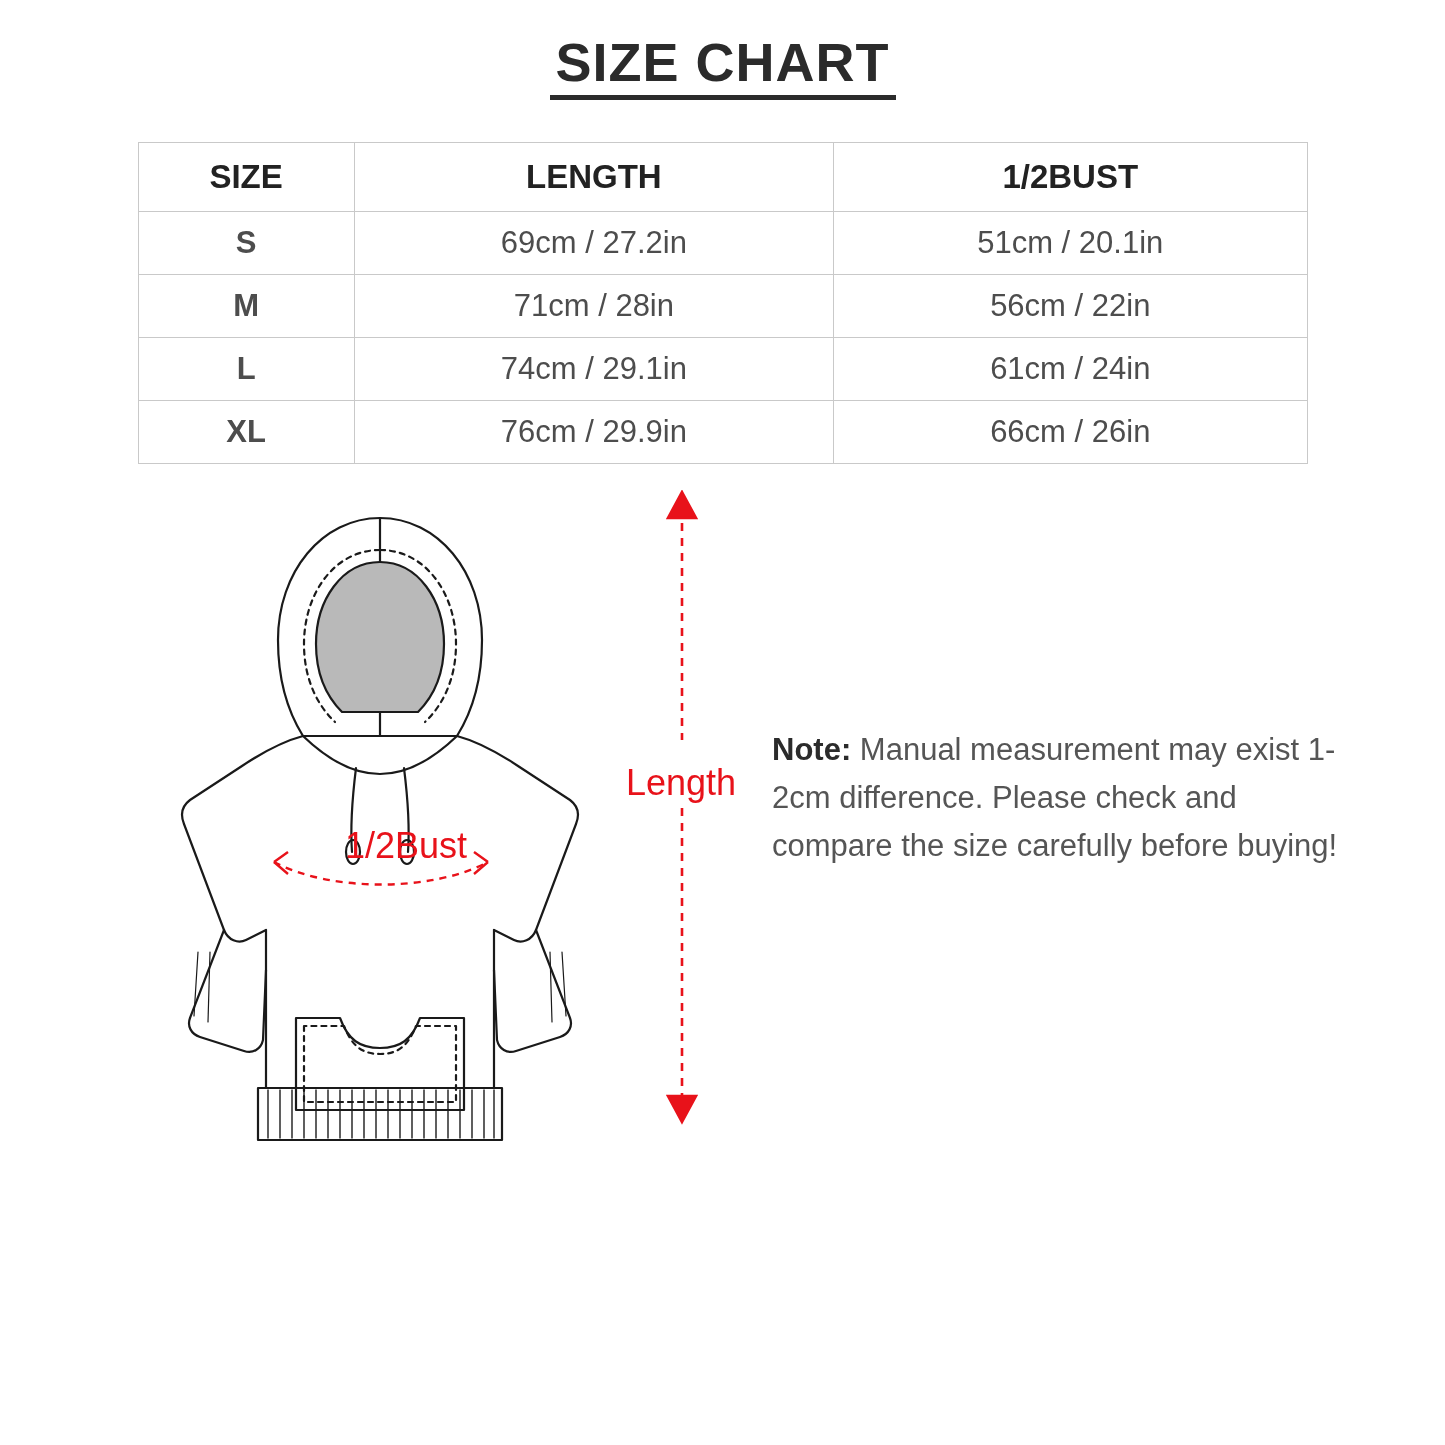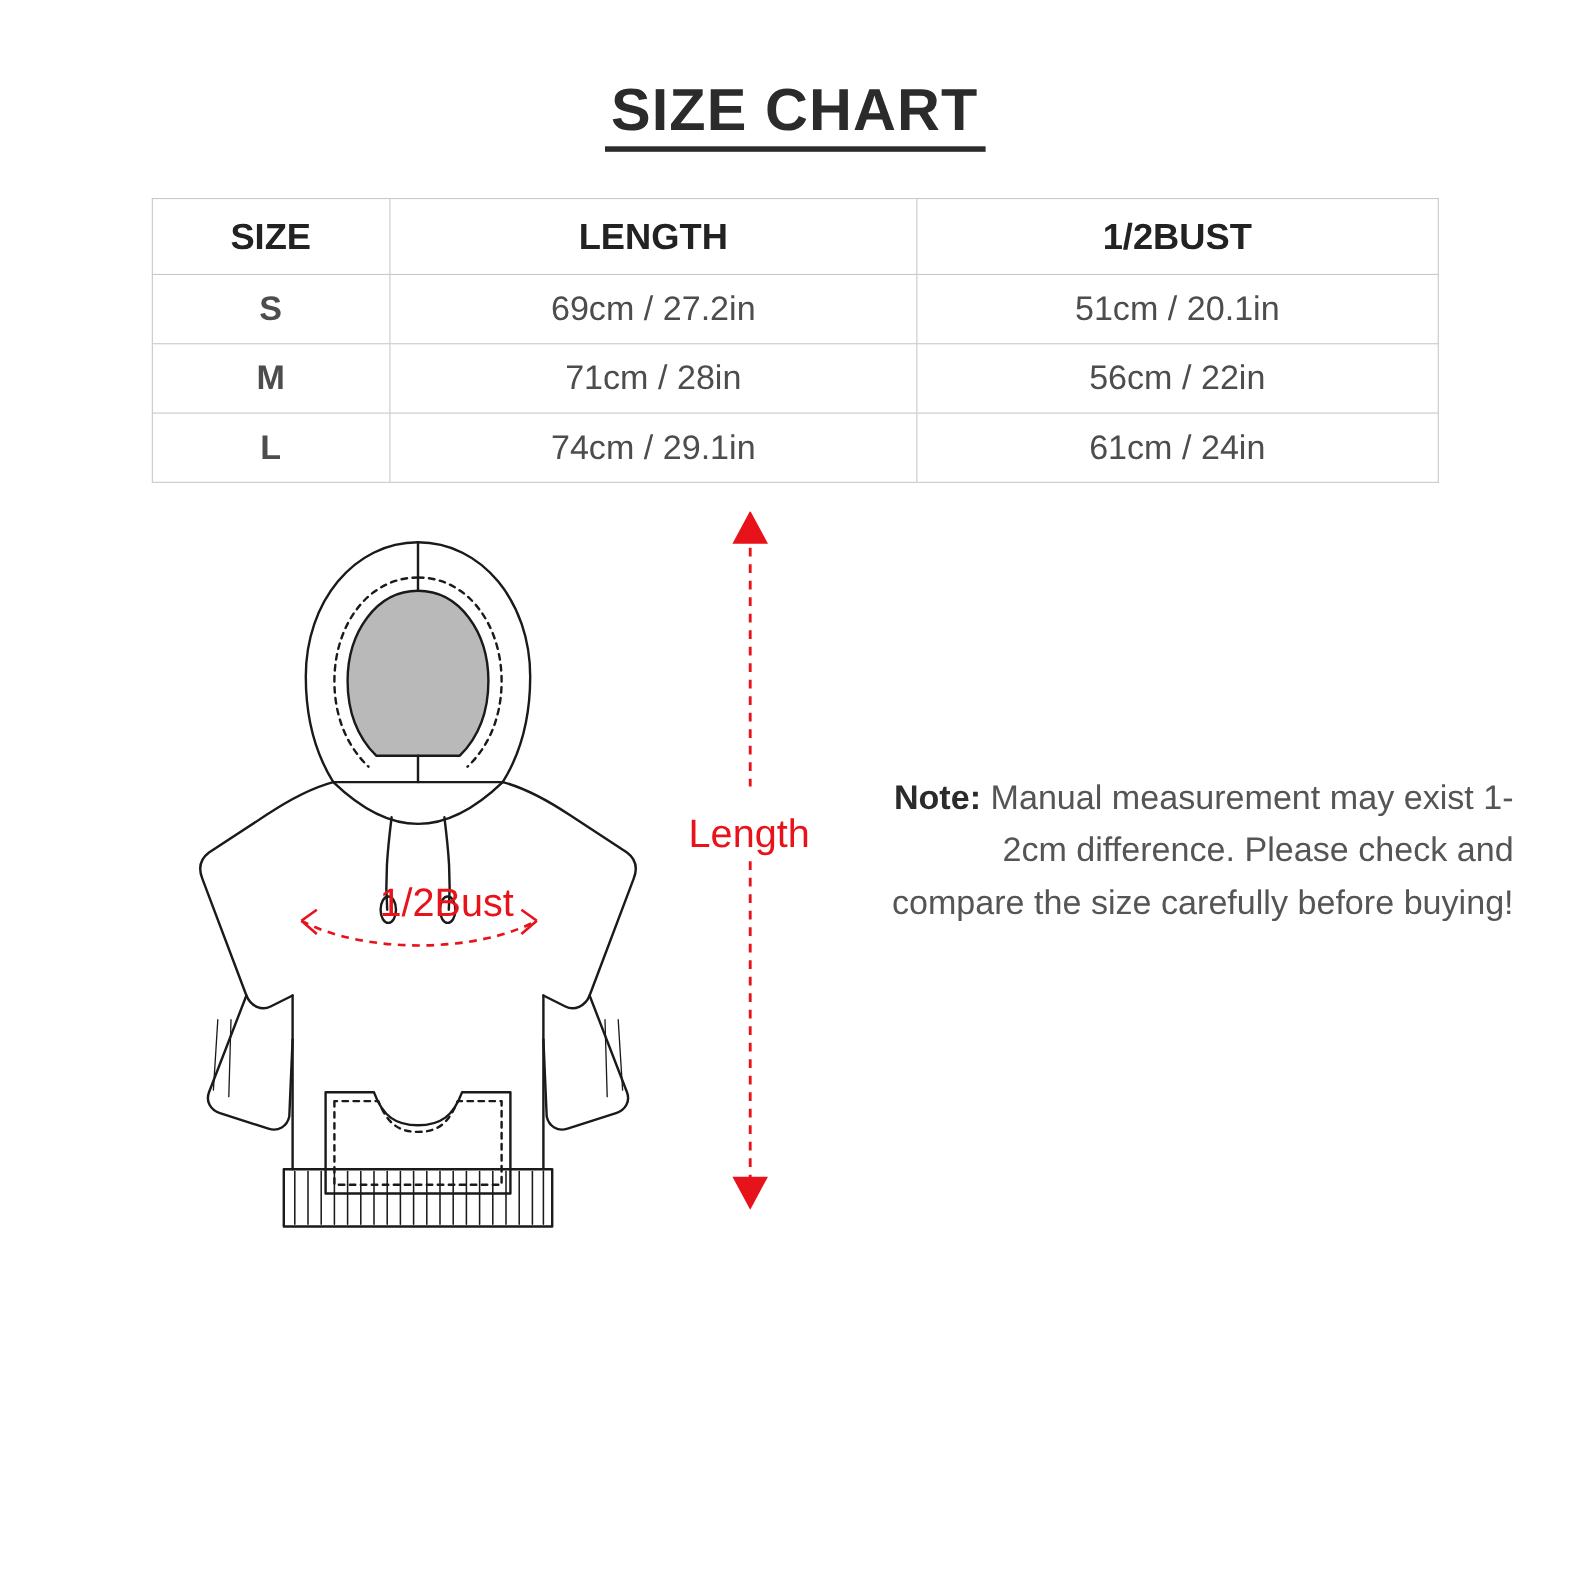--- a/index.html
+++ b/index.html
@@ -18,21 +18,21 @@
 
   .page {
     width: 1445px;
     height: 1445px;
     position: relative;
   }
 
   
   .title-wrap {
     text-align: center;
-    padding-top: 72px;
+    padding-top: 34px;
   }
   .title {
     display: inline-block;
     font-size: 54px;
     font-weight: bold;
     letter-spacing: 1px;
     color: #2b2b2b;
     border-bottom: 5px solid #2b2b2b;
     padding: 0 6px 4px 6px;
     line-height: 1.05;
@@ -99,27 +99,26 @@
     position: absolute;
     left: 6px;
     top: 272px;
     font-size: 36px;
     color: #e8121a;
     font-weight: normal;
   }
 
   .note {
     position: absolute;
-    left: 806px;
+    left: 772px;
     top: 236px;
     width: 570px;
     font-size: 31px;
     line-height: 1.55;
     color: #555555;
-    text-align: right;
   }
   .note b {
     color: #2b2b2b;
     font-weight: bold;
   }
 
   .bust-label {
     position: absolute;
     left: 175px;
     top: 325px;
@@ -158,20 +157,25 @@
         </tr>
         <tr>
           <td class="size-cell">M</td>
           <td>71cm / 28in</td>
           <td>56cm / 22in</td>
         </tr>
         <tr>
           <td class="size-cell">L</td>
           <td>74cm / 29.1in</td>
           <td>61cm / 24in</td>
+        </tr>
+        <tr>
+          <td class="size-cell">XL</td>
+          <td>76cm / 29.9in</td>
+          <td>66cm / 26in</td>
         </tr>
       </tbody>
     </table>
   </div>
 
   <div class="lower">
 
     <div class="hoodie">
       <svg width="420" height="650" viewBox="0 0 420 650" xmlns="http://www.w3.org/2000/svg">
         <g fill="none" stroke="#1a1a1a" stroke-width="2.2" stroke-linejoin="round" stroke-linecap="round">

